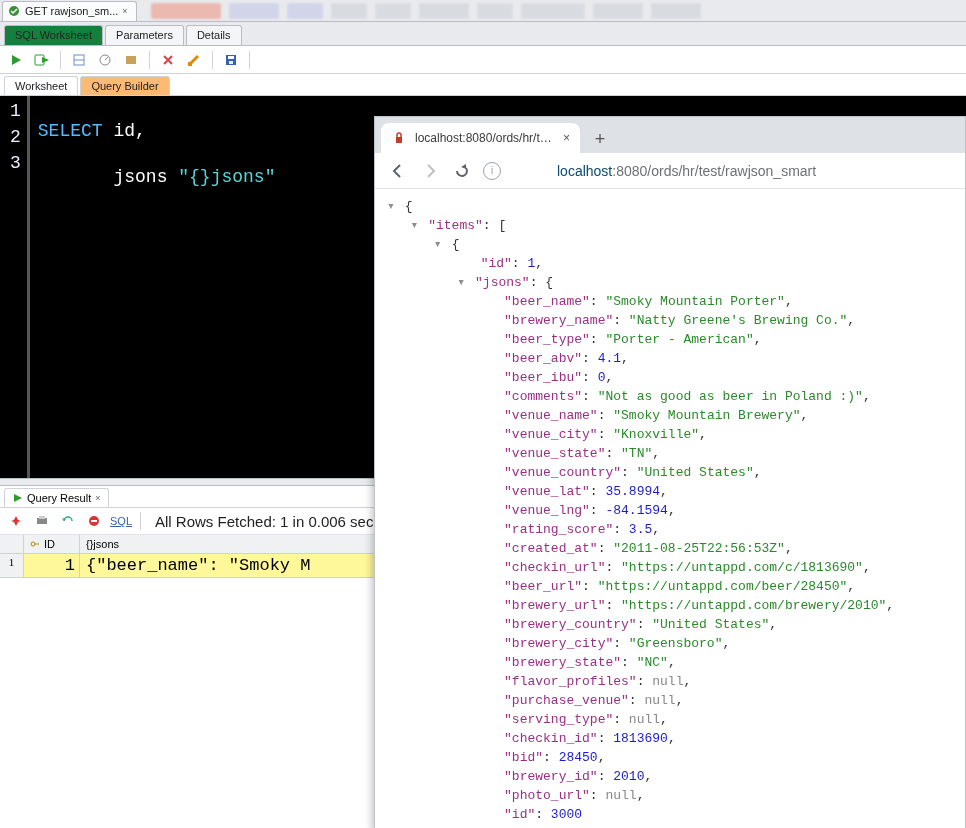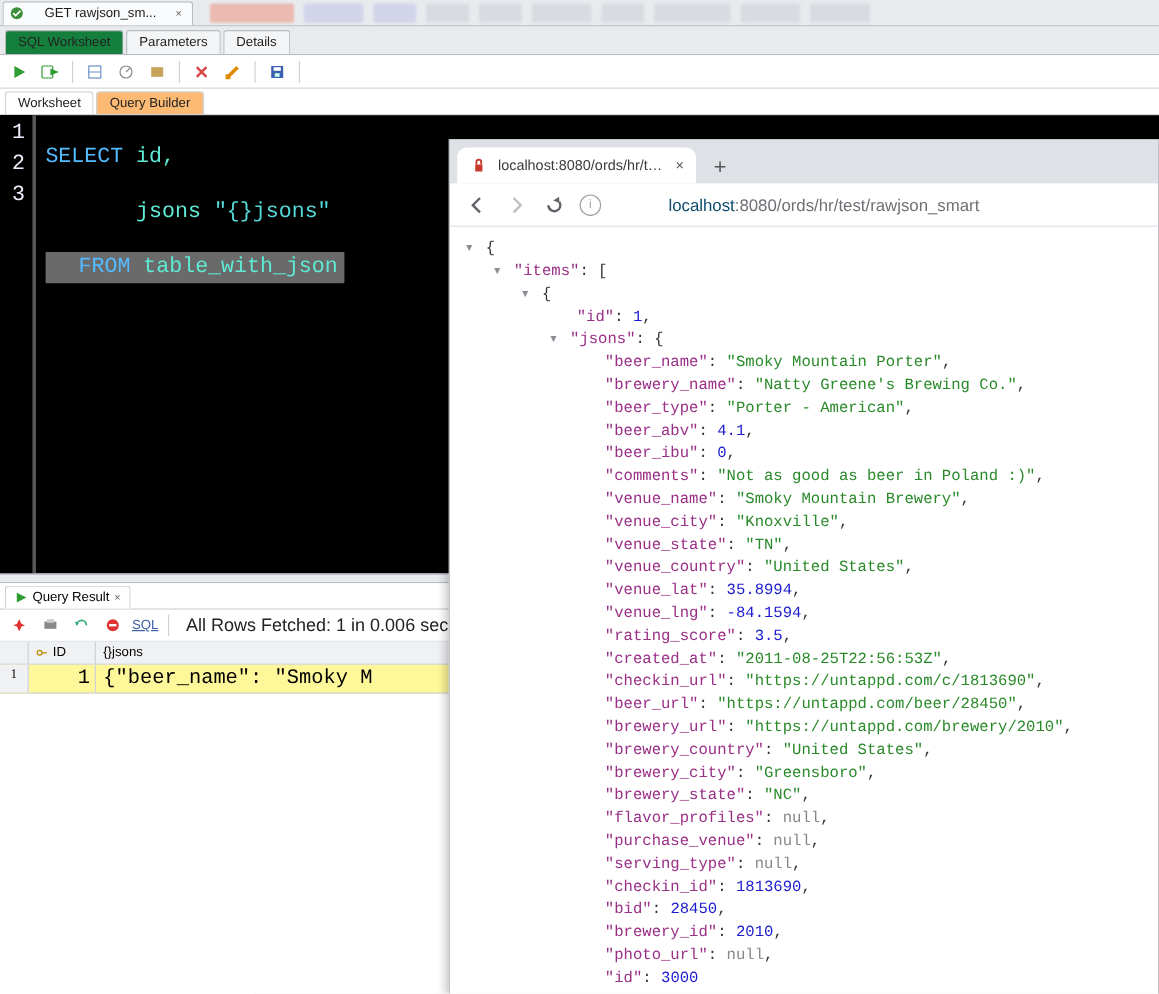--- a/index.html
+++ b/index.html
@@ -18,21 +18,21 @@
     display: flex;
     align-items: center;
     height: 22px;
     background: #e8eaee;
     border-bottom: 1px solid #b9bcc2;
     padding-left: 2px;
   }
   .editor-tab {
     display: flex;
     align-items: center;
-    gap: 16px;
+    gap: 4px;
     height: 20px;
     padding: 0 8px 0 4px;
     border: 1px solid #b9bcc2;
     border-bottom: none;
     border-radius: 3px 3px 0 0;
     background: #fafbfc;
     font-size: 11px;
     white-space: nowrap;
     margin-right: 2px;
     color: #1a1a1a;
@@ -157,21 +157,21 @@
     user-select:none;
   }
   .gutter div { height: 26px; line-height:26px; }
   .code {
     padding: 2px 4px 0 8px;
     white-space: pre;
   }
   .code .ln { height:26px; line-height:26px; }
   .kw   { color:#55bbff; }
   .str  { color:#55d8d8; }
-  .id   { color:#5eead4; }
+  .id   { color:#ffffff; }
   .sel-line {
     display:inline-block;
     background:#6a6a6a;
     padding:0 6px;
     border-radius:1px;
   }
 
   
   .splitter {
     height:8px;
@@ -450,21 +450,20 @@
 
     <div class="code-area">
       <div class="gutter">
         <div>1</div>
         <div>2</div>
         <div>3</div>
       </div>
       <div class="code">
 <div class="ln"><span class="kw">SELECT</span><span class="id"> id,</span></div>
 <div class="ln"><span class="id">       jsons </span><span class="str">"{}jsons"</span></div>
-<div class="ln"><span class="sel-line"><span class="kw">  FROM</span><span class="id"> table_with_json</span></span></div>
       </div>
     </div>
 
     <div class="splitter">▴▾</div>
 
     <div class="result-panel">
       <div class="result-tabs">
         <div class="result-tab">
           <span>
             <svg width="10" height="10" viewBox="0 0 10 10">

